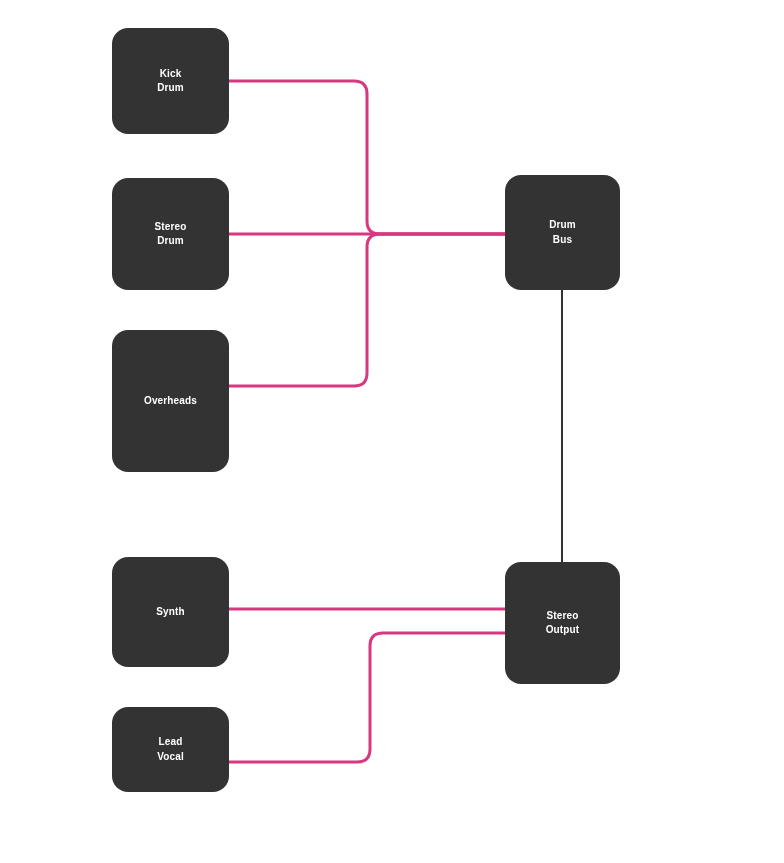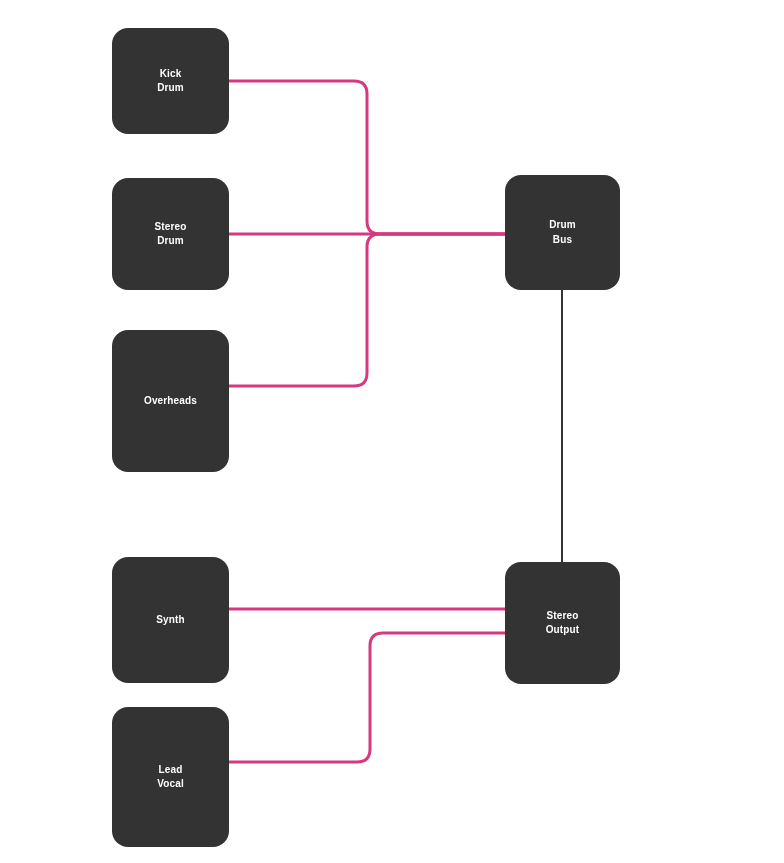--- a/index.html
+++ b/index.html
@@ -78,24 +78,24 @@
         <div class="node-label">Stereo
 Drum</div>
       </div>
       <div class="node" style="left: 112px; top: 330px; width: 117px; height: 142px;">
         <div class="node-label">Overheads</div>
       </div>
       <div class="node" style="left: 505px; top: 175px; width: 115px; height: 115px;">
         <div class="node-label">Drum
 Bus</div>
       </div>
-      <div class="node" style="left: 112px; top: 557px; width: 117px; height: 126px;">
+      <div class="node" style="left: 112px; top: 557px; width: 117px; height: 110px;">
         <div class="node-label">Synth</div>
       </div>
-      <div class="node" style="left: 112px; top: 707px; width: 117px; height: 140px;">
+      <div class="node" style="left: 112px; top: 707px; width: 117px; height: 85px;">
         <div class="node-label">Lead
 Vocal</div>
       </div>
       <div class="node" style="left: 505px; top: 562px; width: 115px; height: 122px;">
         <div class="node-label">Stereo
 Output</div>
       </div>
     </div>
 
 </div>

